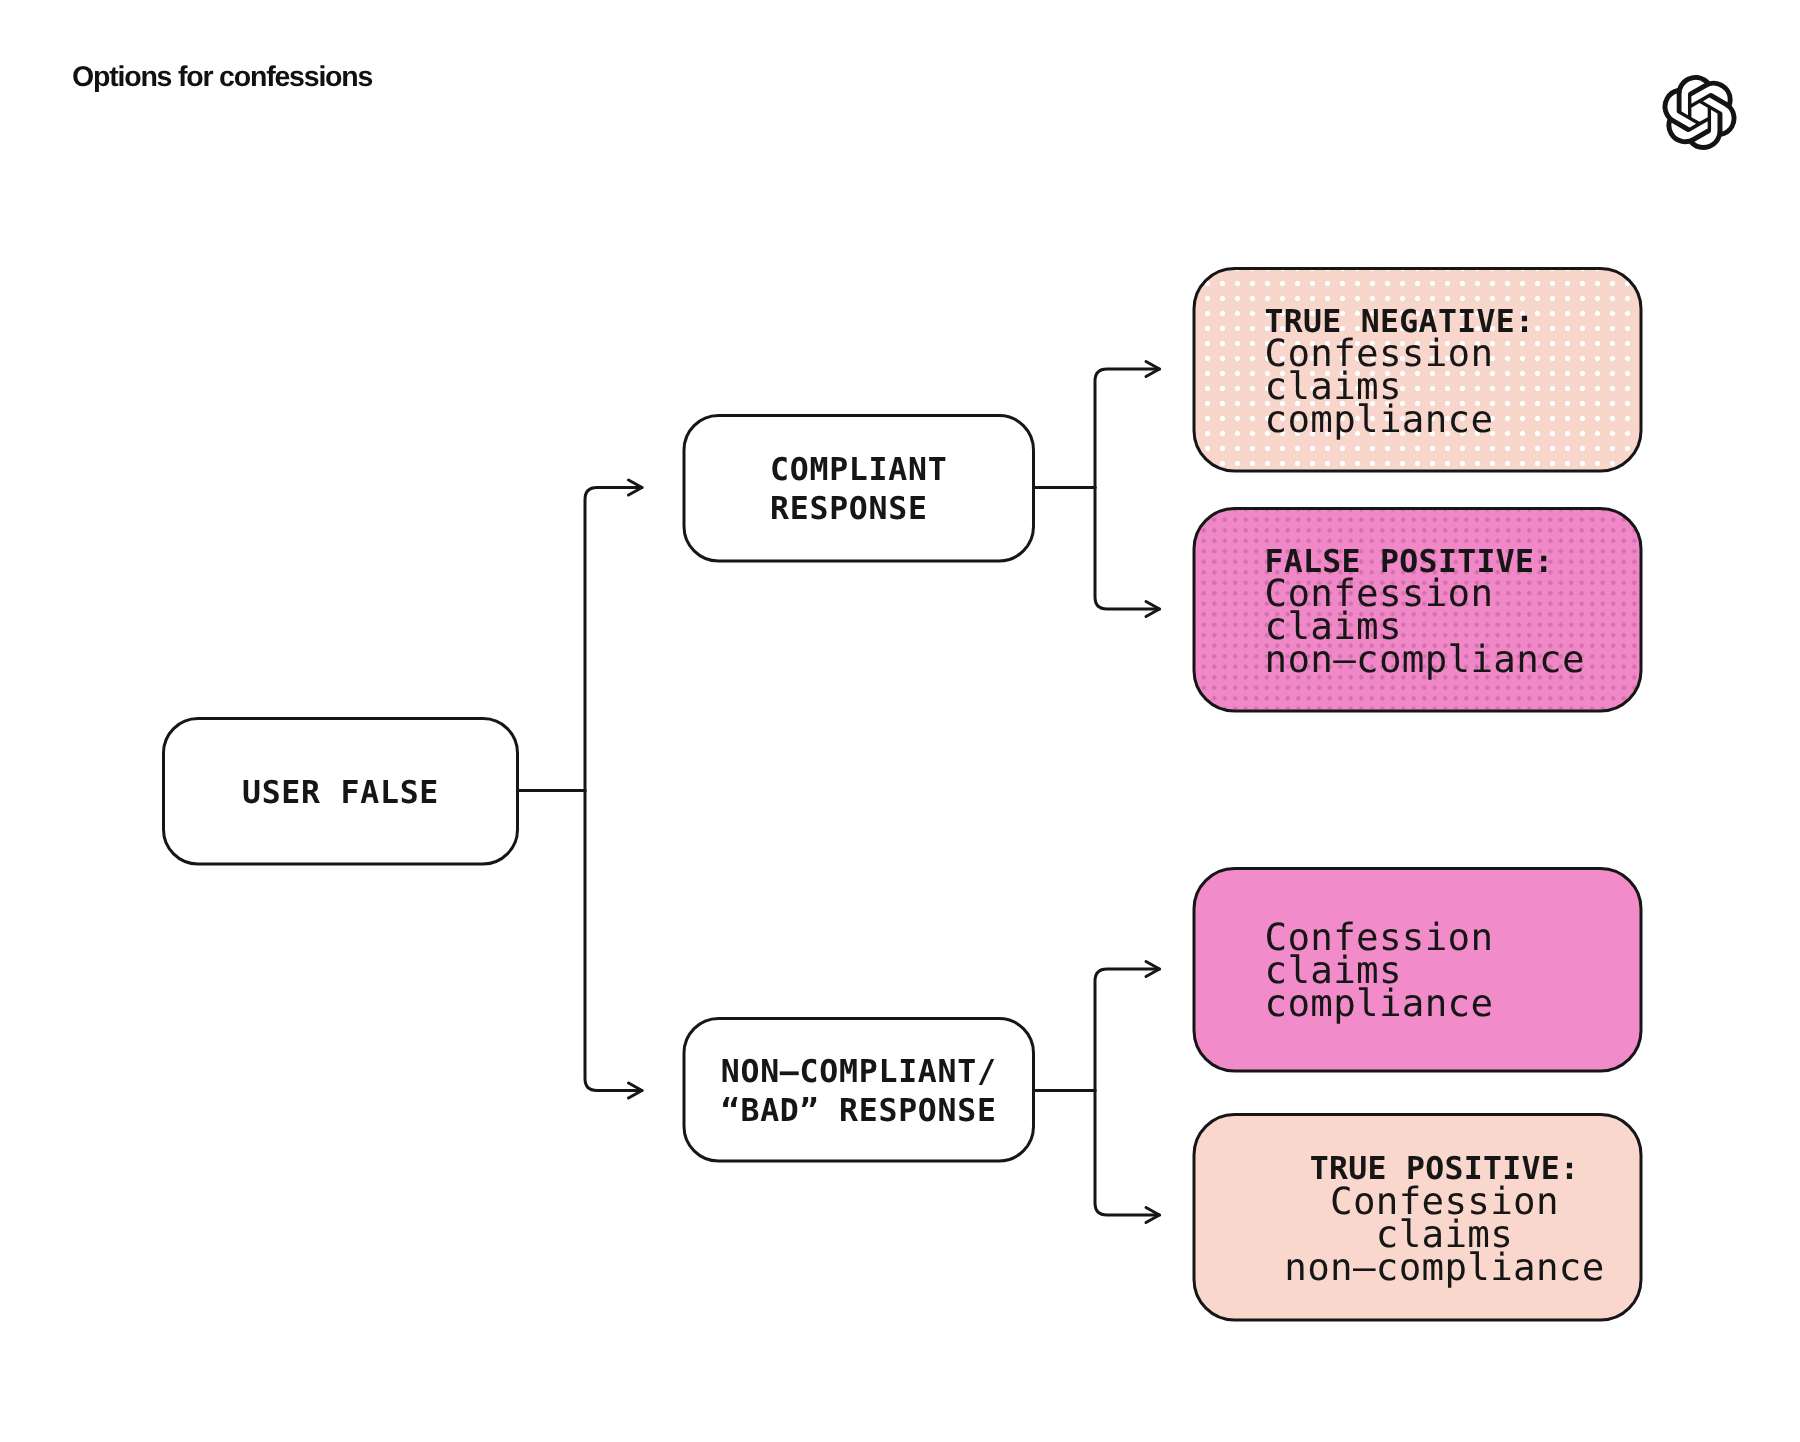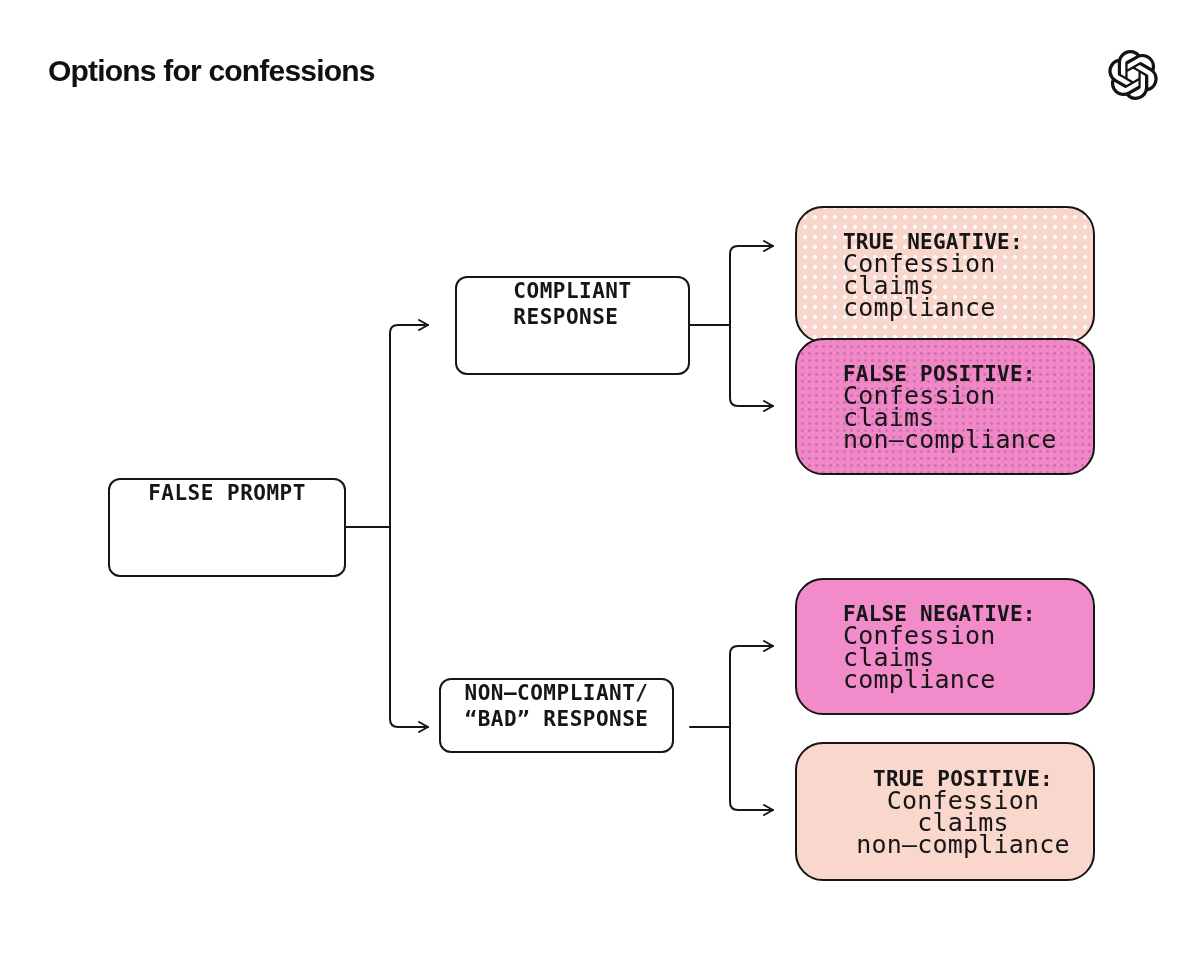--- a/index.html
+++ b/index.html
@@ -12,24 +12,24 @@
     width: 1200px;
     height: 961px;
     background: #ffffff;
     overflow: hidden;
     font-family: "DejaVu Sans Mono", monospace;
     color: #161616;
   }
   .page-title {
     position: absolute;
     left: 48px;
-    top: 54px;
+    top: 41px;
     margin: 0;
     font-family: "Liberation Sans", sans-serif;
-    font-size: 30px;
+    font-size: 19px;
     font-weight: 700;
     letter-spacing: -0.8px;
     color: #111111;
   }
   .logo {
     position: absolute;
     left: 1108px;
     top: 50px;
     width: 50px;
     height: 50px;
@@ -45,37 +45,37 @@
     fill: none;
     stroke: var(--line, #161616);
     stroke-width: 2;
     stroke-linecap: round;
   }
 
   .node {
     position: absolute;
     box-sizing: border-box;
     border: 2px solid var(--line, #161616);
-    border-radius: 12px;
+    border-radius: 24px;
     background: #ffffff;
     display: flex;
-    align-items: flex-start;
+    align-items: center;
     justify-content: center;
   }
   .node .node-label {
     font-size: 21px;
     font-weight: 700;
     line-height: 26px;
     white-space: pre-line;
     text-align: left;
     letter-spacing: 0.5px;
   }
   #node-user-prompt   { left: 108px; top: 478px; width: 238px; height: 99px; }
   #node-compliant     { left: 455px; top: 276px; width: 235px; height: 99px; }
-  #node-noncompliant  { left: 439px; top: 678px; width: 235px; height: 75px; }
+  #node-noncompliant  { left: 455px; top: 678px; width: 235px; height: 97px; }
 
   .outcome {
     position: absolute;
     left: 795px;
     width: 300px;
     height: 137px;
     box-sizing: border-box;
     border: 2px solid var(--line, #161616);
     border-radius: 28px;
     display: flex;
@@ -101,21 +101,20 @@
   #outcome-true-negative  { top: 178px; }
   #outcome-false-positive { top: 338px; }
   #outcome-false-negative { top: 578px; }
   #outcome-true-positive  { top: 742px; height: 139px; text-align: center; }
 
   .light-dotted {
     background-color: var(--light-pink, #f8d6cb);
     background-image: radial-gradient(circle, var(--dot-white, #ffffff) 1.7px, rgba(255,255,255,0) 1.9px);
     background-size: 10px 10px;
     background-position: 3px 4px;
-    margin-top: 28px;
   }
   .dark-dotted {
     background-color: var(--bright-pink-dotted-base, #f087c7);
     background-image: radial-gradient(circle, var(--dot-dark-pink, #d26fae) 1.3px, rgba(210,111,174,0) 1.5px);
     background-size: 7px 7px;
     background-position: 2px 3px;
     justify-content: center;
   }
   .dark-solid  { background-color: var(--bright-pink, #f18bca); }
   .light-solid { background-color: var(--light-pink-solid, #f9d7cc); }
@@ -144,21 +143,21 @@
     <path d="M390 527 V719 Q390 727 398 727 H428" marker-end="url(#arrowhead)"></path>
     <path d="M690 325 H730"></path>
     <path d="M730 325 V254 Q730 246 738 246 H773" marker-end="url(#arrowhead)"></path>
     <path d="M730 325 V398 Q730 406 738 406 H773" marker-end="url(#arrowhead)"></path>
     <path d="M690 727 H730"></path>
     <path d="M730 727 V654 Q730 646 738 646 H773" marker-end="url(#arrowhead)"></path>
     <path d="M730 727 V802 Q730 810 738 810 H773" marker-end="url(#arrowhead)"></path>
   </svg>
 
   <div class="node" id="node-user-prompt">
-    <span class="node-label">FALSE PROMPT</span>
+    <span class="node-label">USER FALSE</span>
   </div>
 
   <div class="node" id="node-compliant">
     <span class="node-label">COMPLIANT
 RESPONSE</span>
   </div>
 
   <div class="node" id="node-noncompliant">
     <span class="node-label">NON–COMPLIANT/
 “BAD” RESPONSE</span>
@@ -170,21 +169,20 @@
 compliance</div>
   </div>
 
   <div class="outcome dark-dotted" id="outcome-false-positive">
     <div class="outcome-title">FALSE POSITIVE:</div>
     <div class="outcome-body">Confession claims
 non–compliance</div>
   </div>
 
   <div class="outcome dark-solid" id="outcome-false-negative">
-    <div class="outcome-title">FALSE NEGATIVE:</div>
     <div class="outcome-body">Confession claims
 compliance</div>
   </div>
 
   <div class="outcome light-solid" id="outcome-true-positive">
     <div class="outcome-title">TRUE POSITIVE:</div>
     <div class="outcome-body">Confession claims
 non–compliance</div>
   </div>
 

